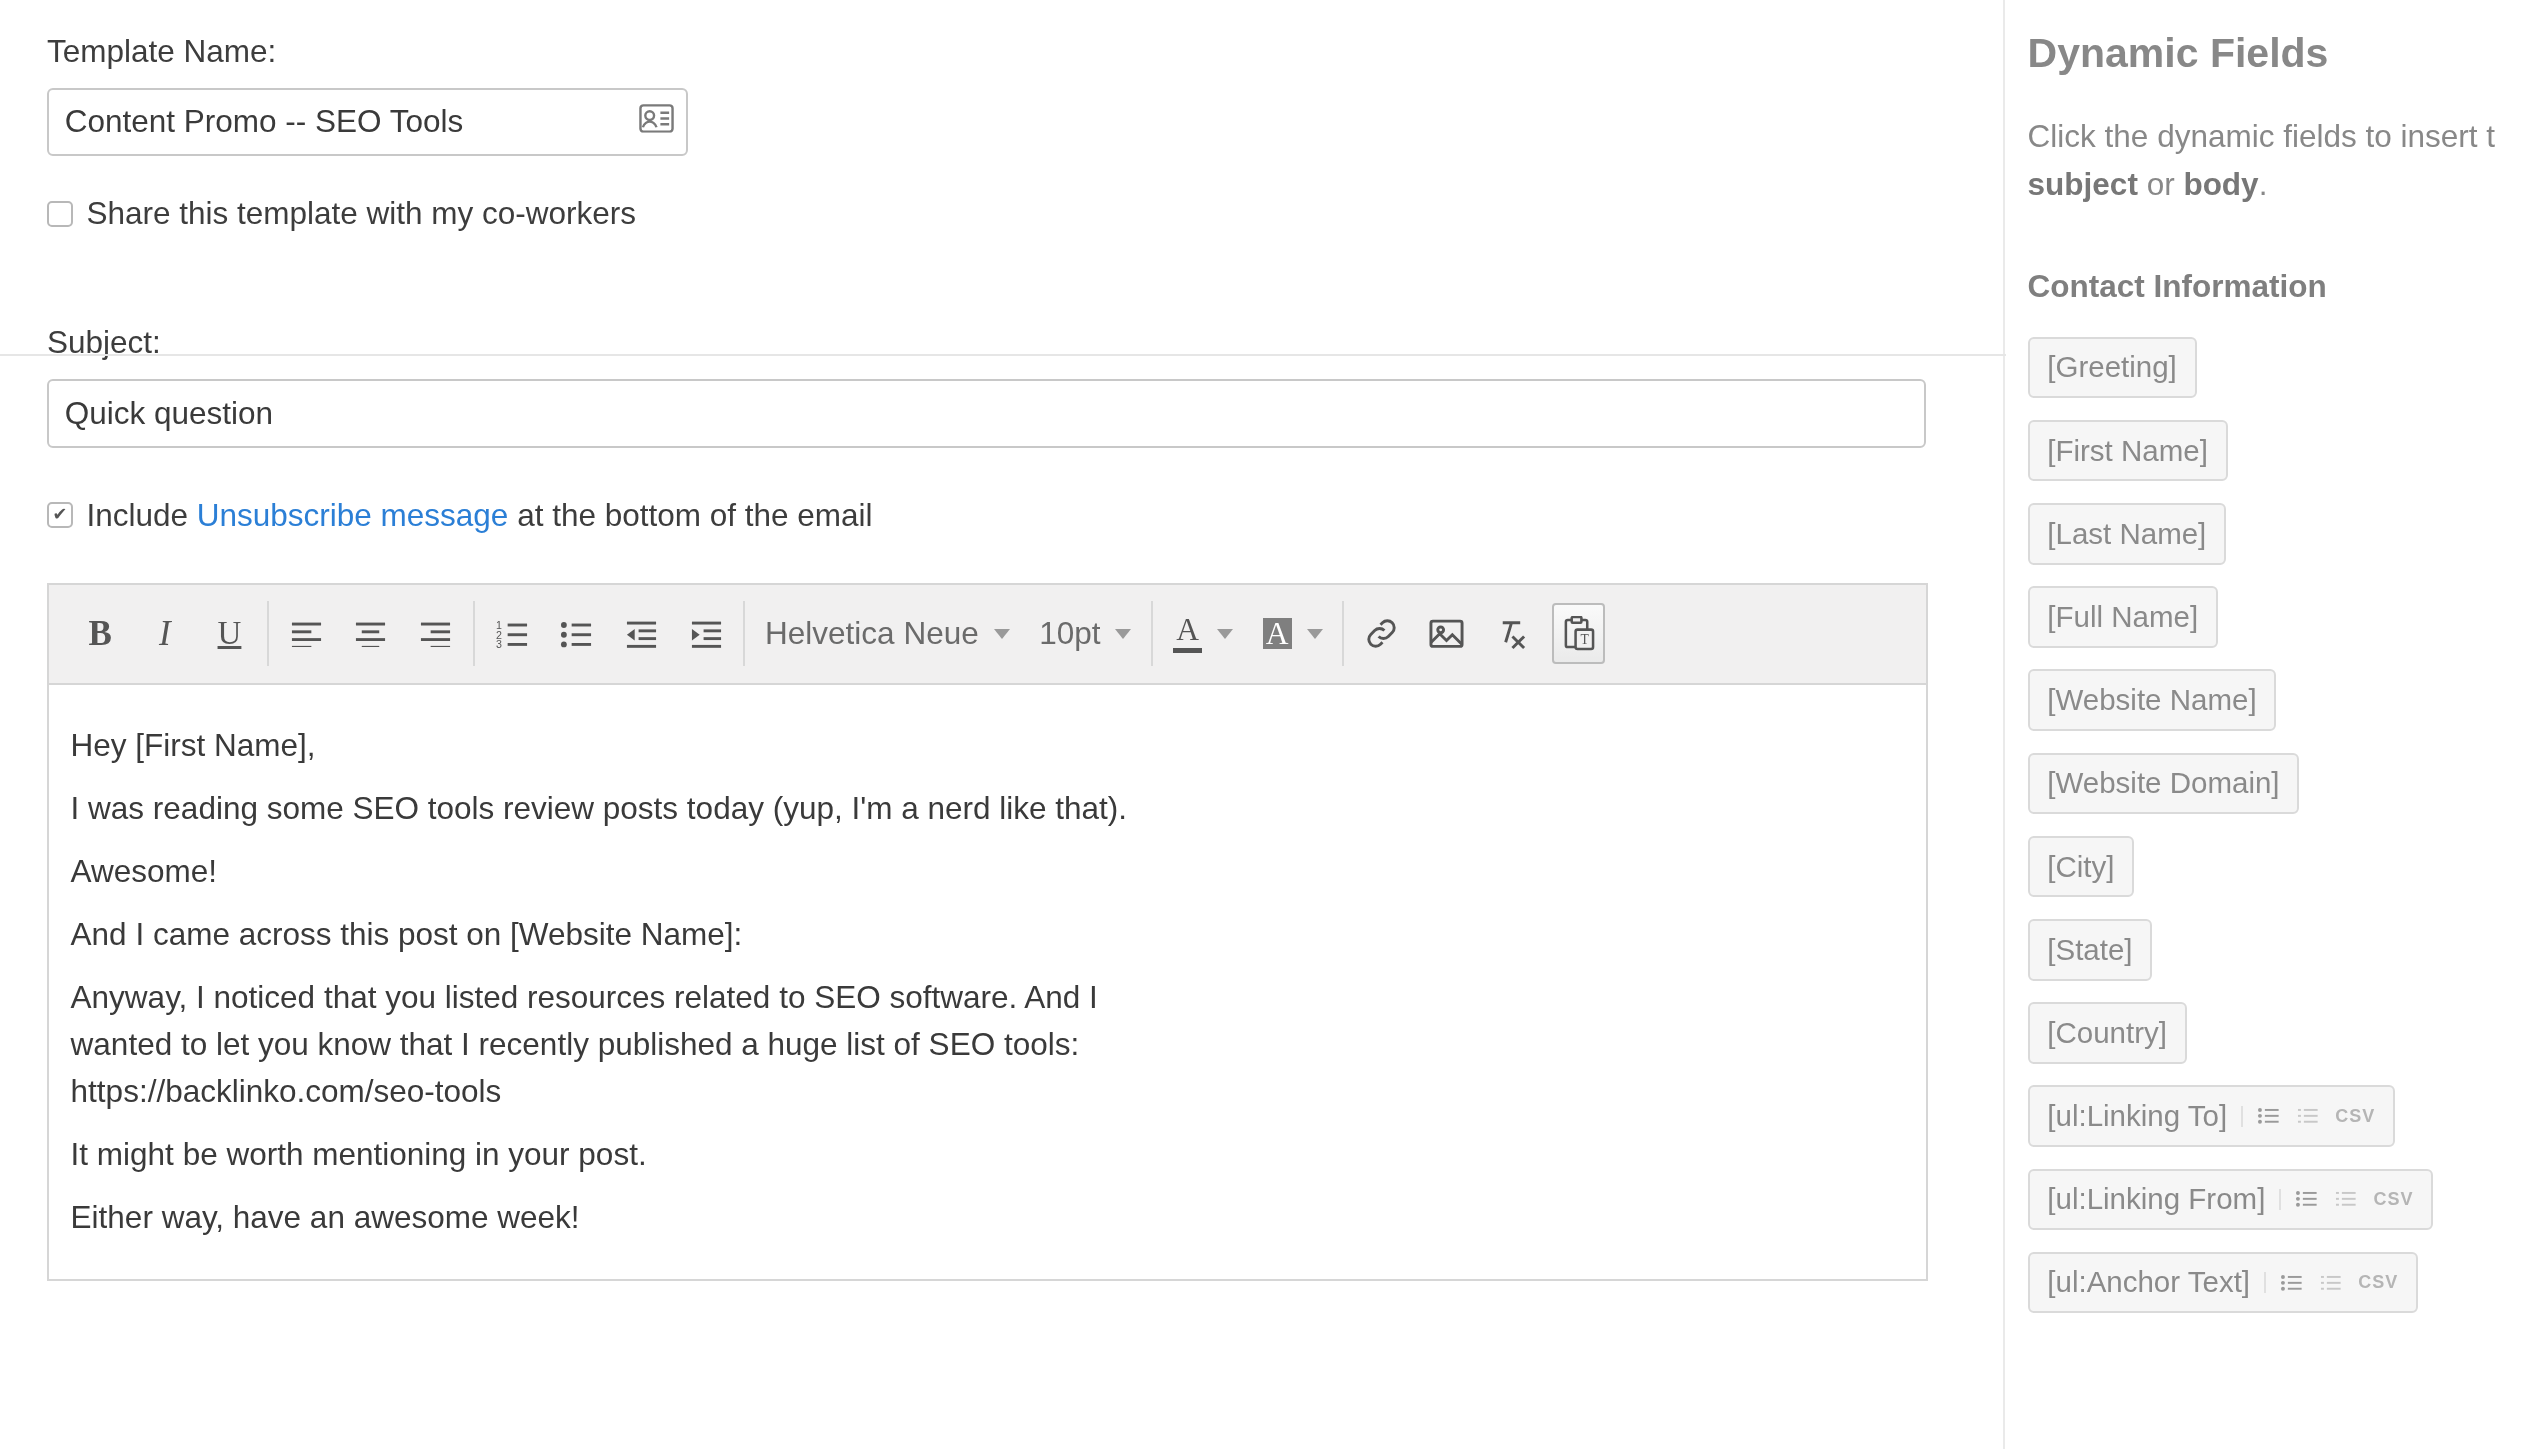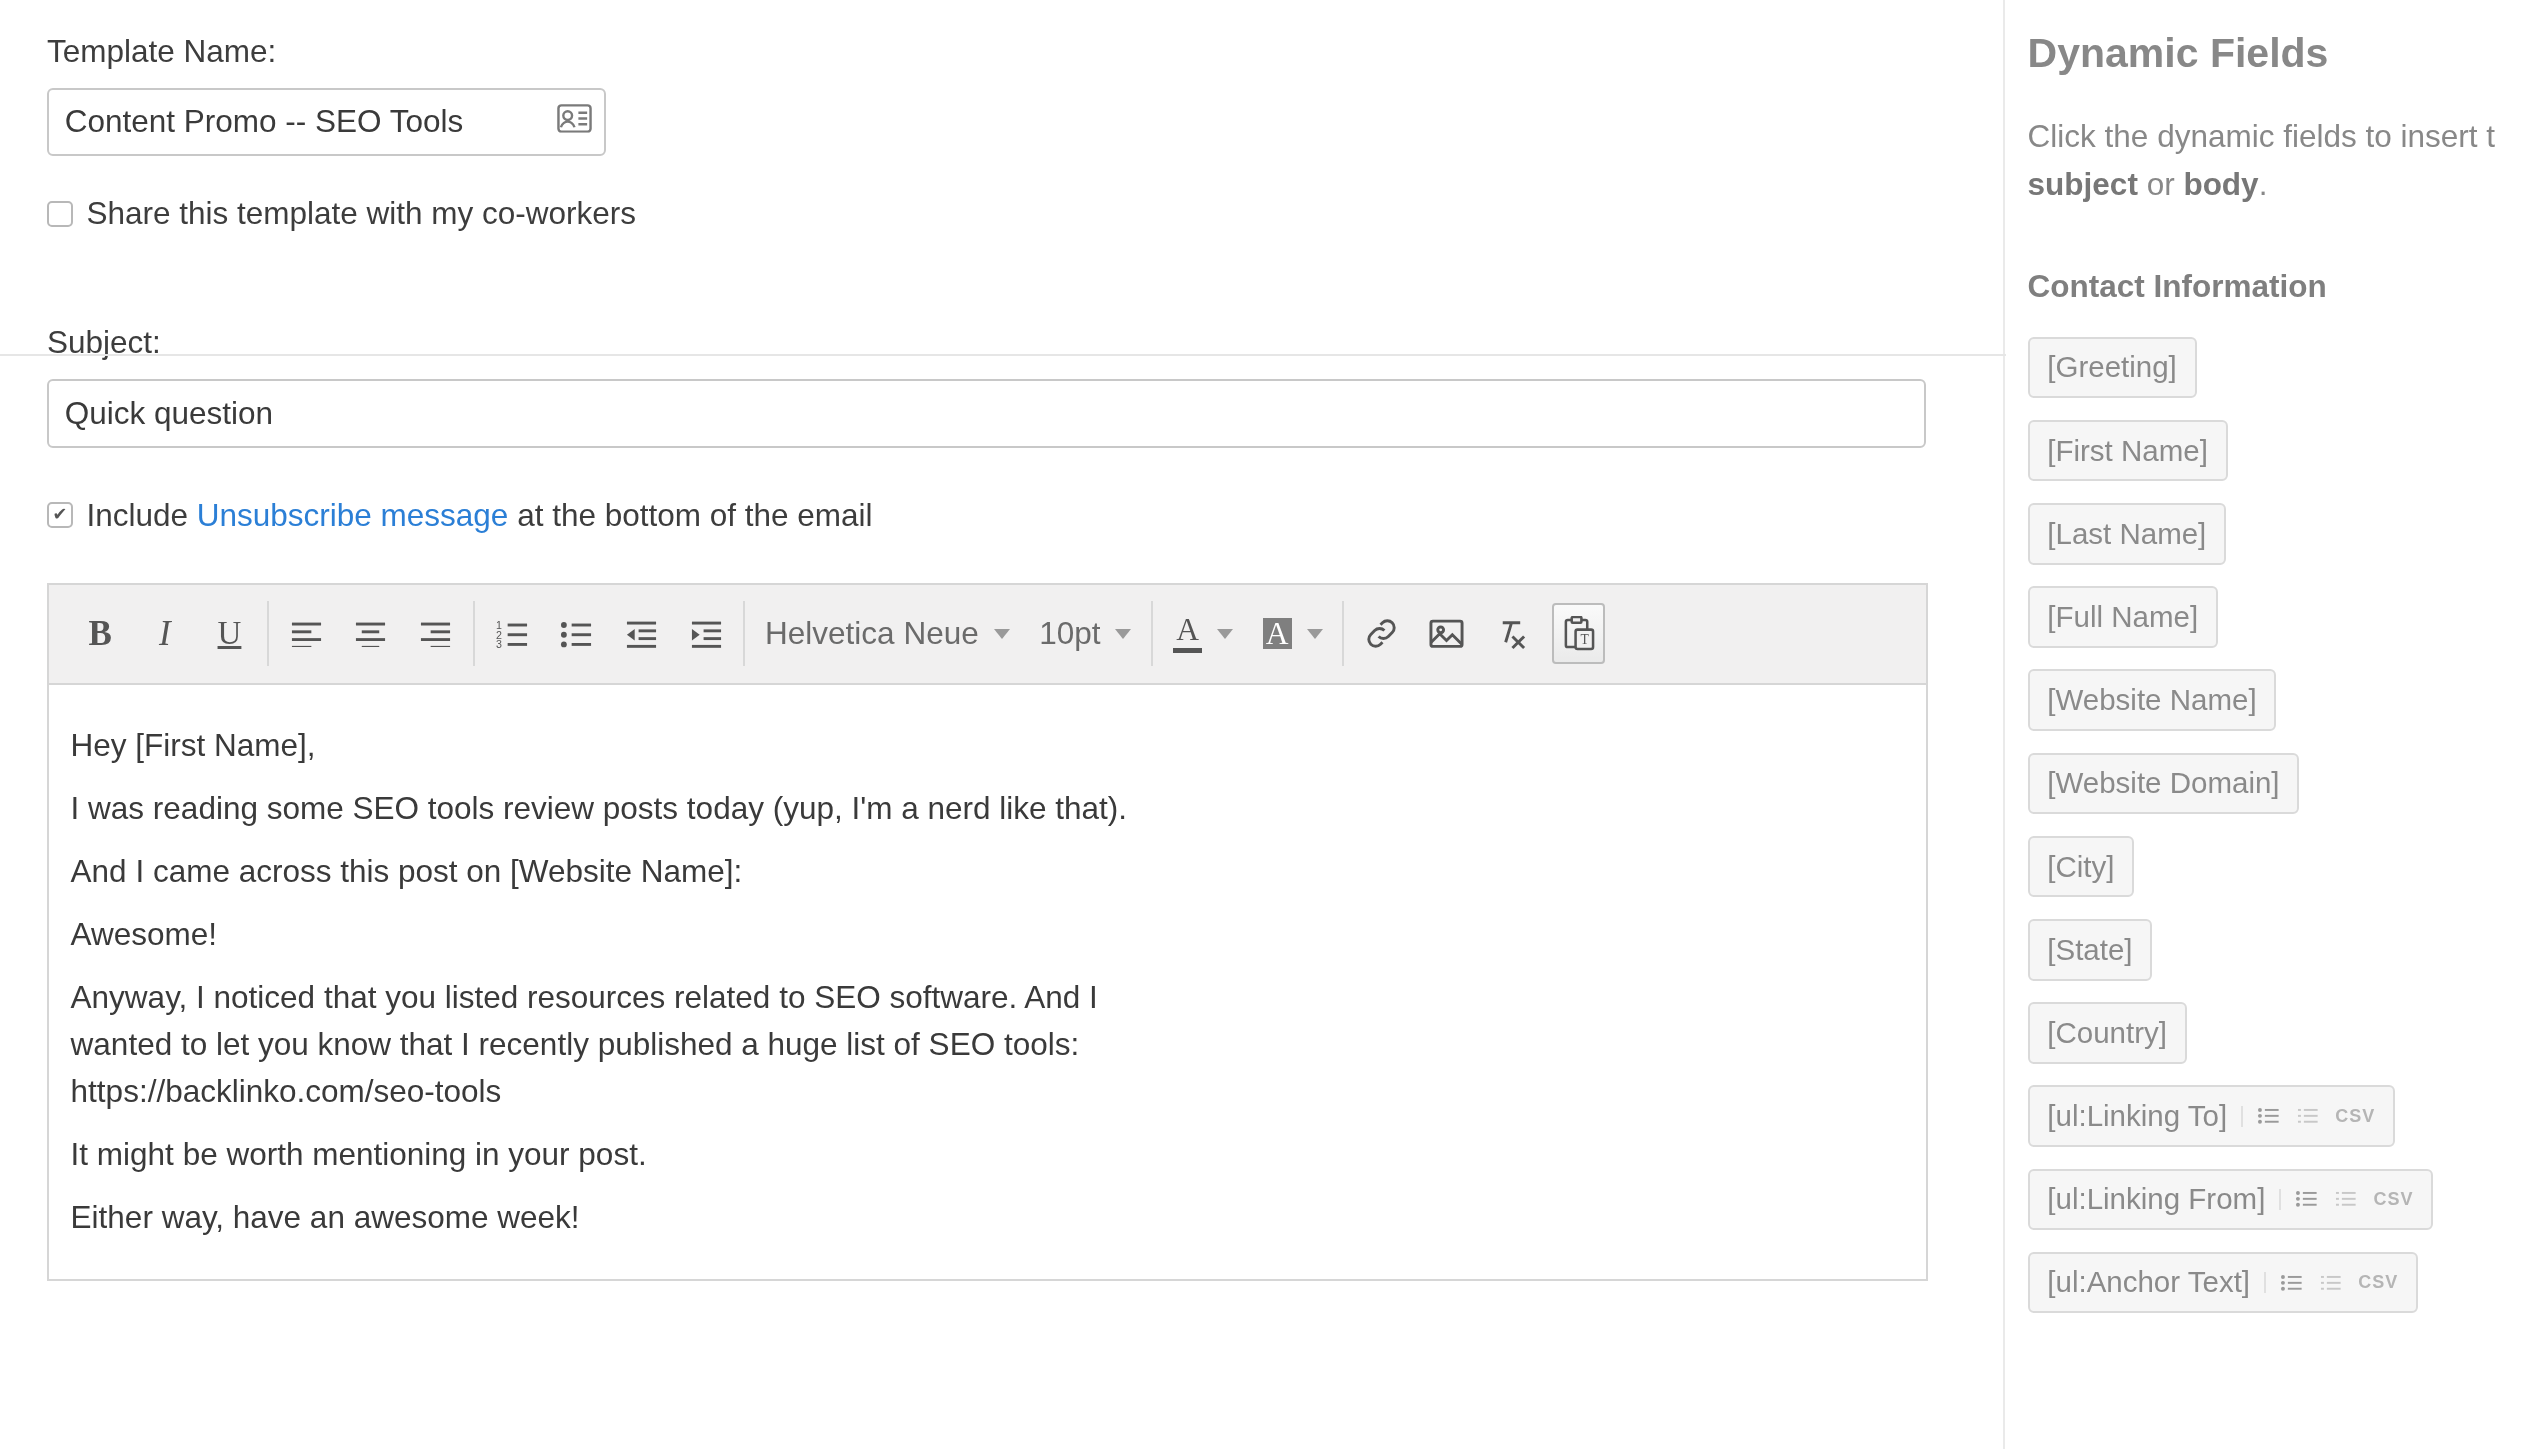--- a/index.html
+++ b/index.html
@@ -54,21 +54,21 @@
   .text-input {
     border: 2px solid #c8c8c8;
     border-radius: 5.9px;
     padding: 13.8px 15.7px;
     font-size: 31.5px;
     color: #3a3a3a;
     font-family: inherit;
     background: #fff;
   }
   #template-name {
-    width: 559px;
+    width: 641px;
     padding-right: 69px;
   }
   .input-icon {
     position: absolute;
     right: 13.8px;
     top: 50%;
     transform: translateY(-50%);
     color: #7a7a7a;
   }
 
@@ -417,22 +417,22 @@
                 <rect x="14" y="14" width="18" height="20" rx="2" fill="#f1f0f0"></rect>
                 <text x="19" y="29" font-size="14" stroke="none" fill="#555" font-family="Georgia">T</text>
               </svg>
           </span>
         </div>
       </div>
 
       <div class="editor-body">
         <p>Hey [First Name],</p>
         <p>I was reading some SEO tools review posts today (yup, I'm a nerd like that).</p>
+        <p>Awesome!</p>
         <p>And I came across this post on [Website Name]:</p>
-        <p>Awesome!</p>
         <p>
           <span>Anyway, I noticed that you listed resources related to SEO software. And I</span><br>
           <span>wanted to let you know that I recently published a huge list of SEO tools:</span><br>
           <span>https://backlinko.com/seo-tools</span>
         </p>
         <p>It might be worth mentioning in your post.</p>
         <p>Either way, have an awesome week!</p>
       </div>
     </div>
   </div>

